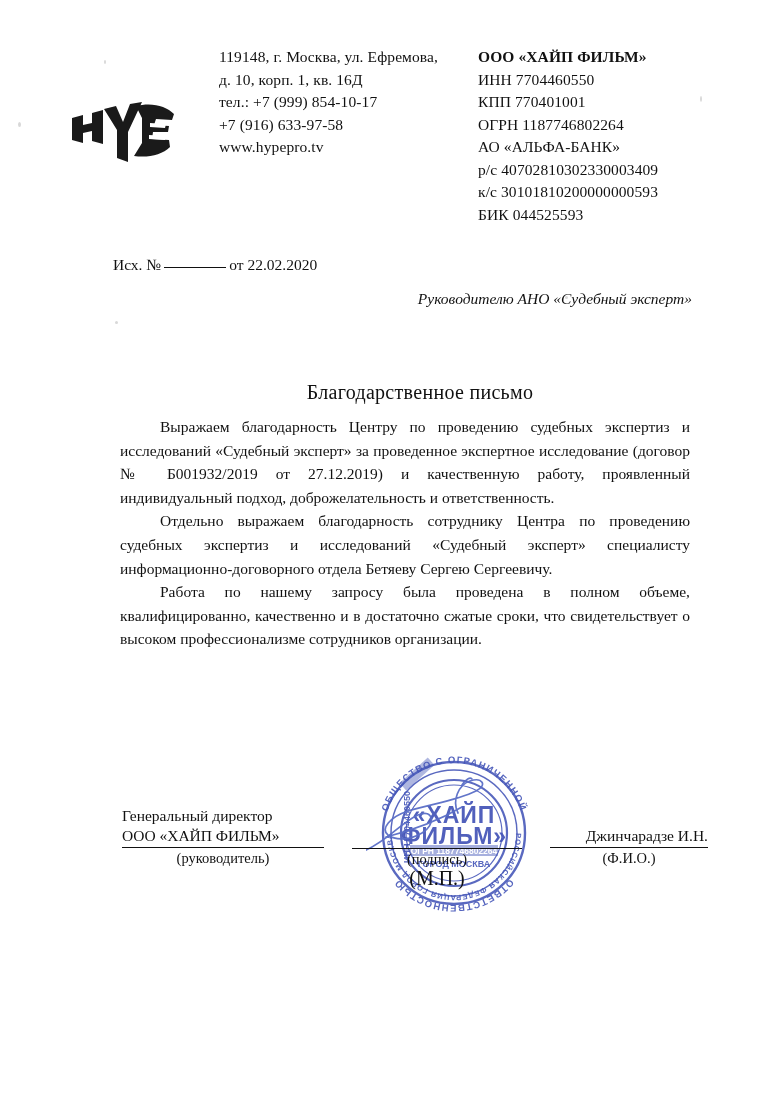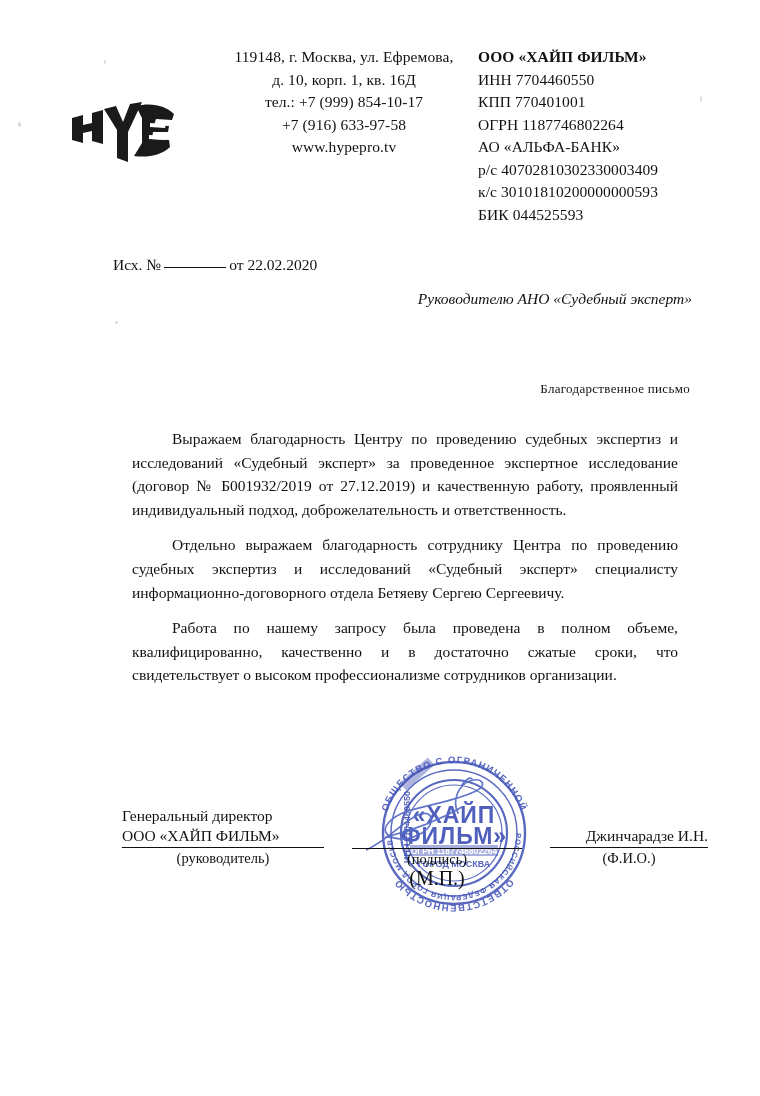--- a/index.html
+++ b/index.html
@@ -35,21 +35,21 @@
 
   .addr-block {
     position: absolute;
     left: 219px;
     top: 4px;
     width: 250px;
     font-size: 15.5px;
     line-height: 22.5px;
     letter-spacing: 0.1px;
   }
-  .addr-line { white-space: nowrap; text-align: center; }
+  .addr-line { white-space: nowrap; }
   .addr-link {
     text-underline-offset: 2px;
   }
 
   .req-block {
     position: absolute;
     left: 478px;
     top: 4px;
     width: 270px;
     font-size: 15.5px;
@@ -84,37 +84,37 @@
     width: 692px;
     text-align: right;
     font-size: 15.5px;
     white-space: nowrap;
     font-style: italic;
   }
 
   
   .letter-title {
     position: absolute;
-    left: 120px;
+    left: 135px;
     top: 381px;
     width: 570px;
-    text-align: right;
-    font-size: 13px;
+    text-align: center;
+    font-size: 20px;
     letter-spacing: 0.3px;
   }
 
   
   .body-block {
     position: absolute;
     left: 120px;
     top: 415px;
     width: 570px;
   }
   .body-par {
-    margin: 12px;
+    margin: 0;
     text-align: justify;
     text-indent: 40px;
     font-size: 15.5px;
     line-height: 23.6px;
     hyphens: none;
   }
 
   
   .seal {
     position: absolute;

